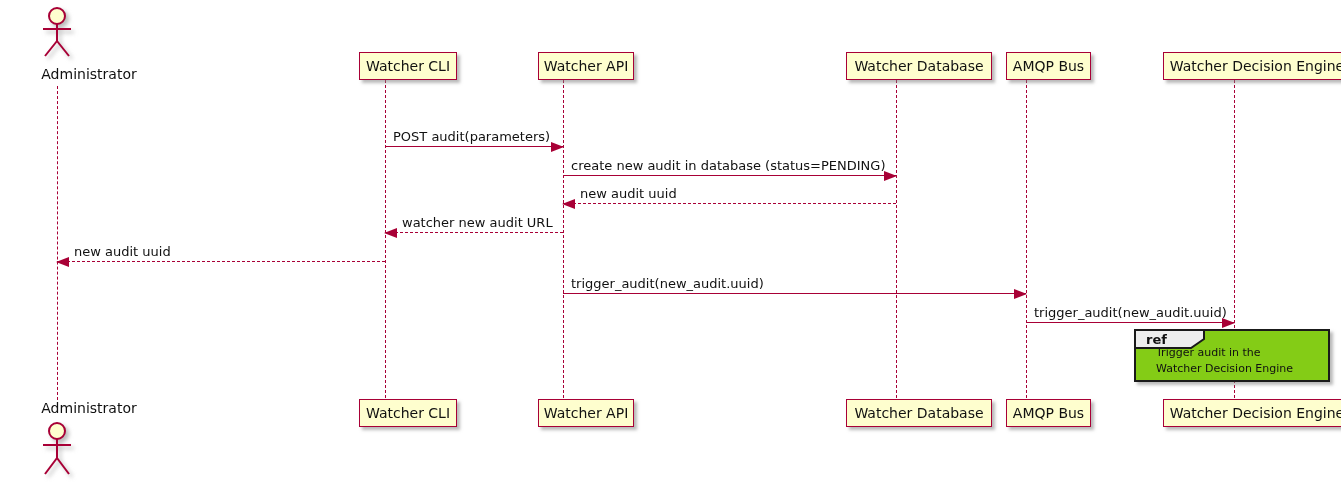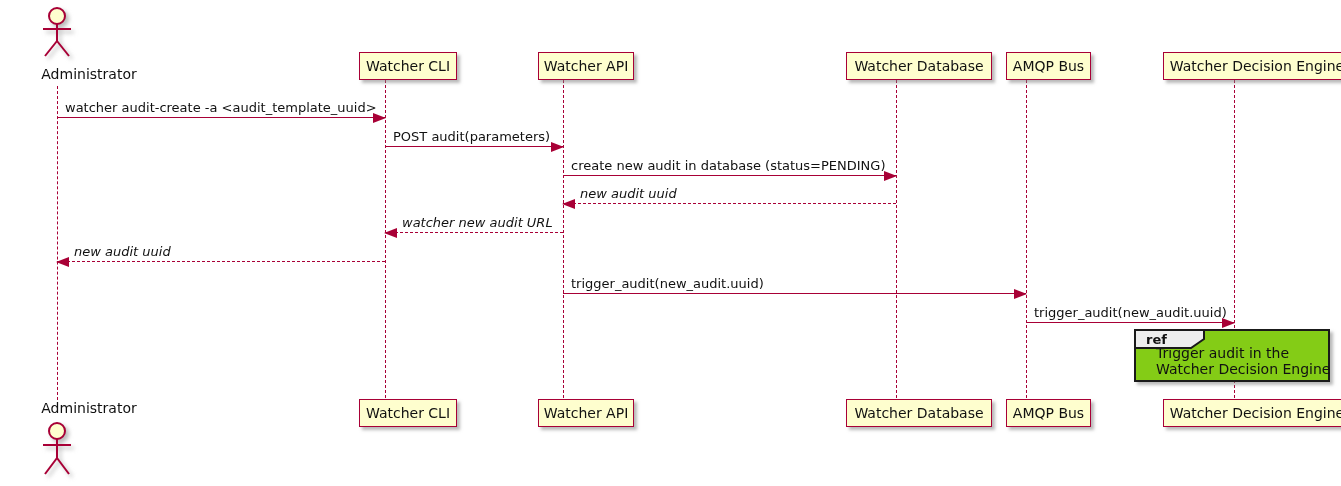--- a/index.html
+++ b/index.html
@@ -29,21 +29,21 @@
     font-size:14px;color:var(--ink);z-index:3;white-space:nowrap;margin-left:32px;
   }
   .actor-figure{position:absolute;z-index:3;filter:drop-shadow(3px 3px 2px rgba(130,130,130,0.55));}
 
   .msg{position:absolute;z-index:2;}
   .msg-label{
     display:block;font-size:13px;color:var(--ink);
     line-height:15px;height:15px;white-space:nowrap;margin-bottom:2px;
   }
   .to-right .msg-label{padding-left:8px;}
-  .to-left  .msg-label{padding-left:17px;font-style:italic;}
+  .to-left  .msg-label{padding-left:17px;}
   .msg-line{position:relative;height:0;border-top:1px solid var(--accent);}
   .dashed .msg-line{border-top-style:dashed;}
   .arrow-right{
     position:absolute;right:-1px;top:-5px;width:0;height:0;
     border-top:5px solid transparent;border-bottom:5px solid transparent;
     border-left:13px solid var(--accent);
   }
   .arrow-left{
     position:absolute;left:-1px;top:-5px;width:0;height:0;
     border-top:5px solid transparent;border-bottom:5px solid transparent;
@@ -51,21 +51,21 @@
   }
 
   .ref-box{
     position:absolute;left:1134px;top:329px;width:196px;height:53px;
     background:#84cc16;border:2px solid #1a1a1a;
     box-shadow:3px 3px 3px rgba(130,130,130,0.55);
     z-index:5;
   }
   .ref-tab{position:absolute;left:-2px;top:-2px;}
   .ref-body{
-    padding:14px 6px 0 20px;font-size:14px;line-height:16px;color:var(--ink);
+    padding:14px 6px 0 20px;font-size:11px;line-height:16px;color:var(--ink);
   }
   .ref-body span{display:block;white-space:nowrap;}
 </style>
 </head>
 <body>
 
 <div class="diagram">
 
   <div class="lifeline" style="left:57px;top:86px;height:314px;"></div>
   <div class="lifeline" style="left:385px;top:80px;height:318px;"></div>
@@ -82,26 +82,20 @@
     <line x1="23" y1="37" x2="35" y2="52" stroke="#A80036" stroke-width="2"></line>
   </svg>
   <div class="actor-label" style="left:2px;top:66px;">Administrator</div>
 
   <div class="pbox" style="left:336px;top:52px;width:98px;">Watcher CLI</div>
   <div class="pbox" style="left:515px;top:52px;width:96px;">Watcher API</div>
   <div class="pbox" style="left:823px;top:52px;width:146px;">Watcher Database</div>
   <div class="pbox" style="left:983px;top:52px;width:85px;">AMQP Bus</div>
   <div class="pbox" style="left:1140px;top:52px;width:188px;">Watcher Decision Engine</div>
 
-  <div class="msg solid to-right" style="left:57px;top:100px;width:328px;">
-    <span class="msg-label">watcher audit-create -a &lt;audit_template_uuid&gt;</span>
-    <div class="msg-line">
-        <i class="arrow-right"></i>
-      </div>
-  </div>
 
   <div class="msg solid to-right" style="left:563px;top:158px;width:333px;">
     <span class="msg-label">create new audit in database (status=PENDING)</span>
     <div class="msg-line">
         <i class="arrow-right"></i>
       </div>
   </div>
 
   <div class="msg solid to-right" style="left:385px;top:129px;width:178px;">
     <span class="msg-label">POST audit(parameters)</span>

